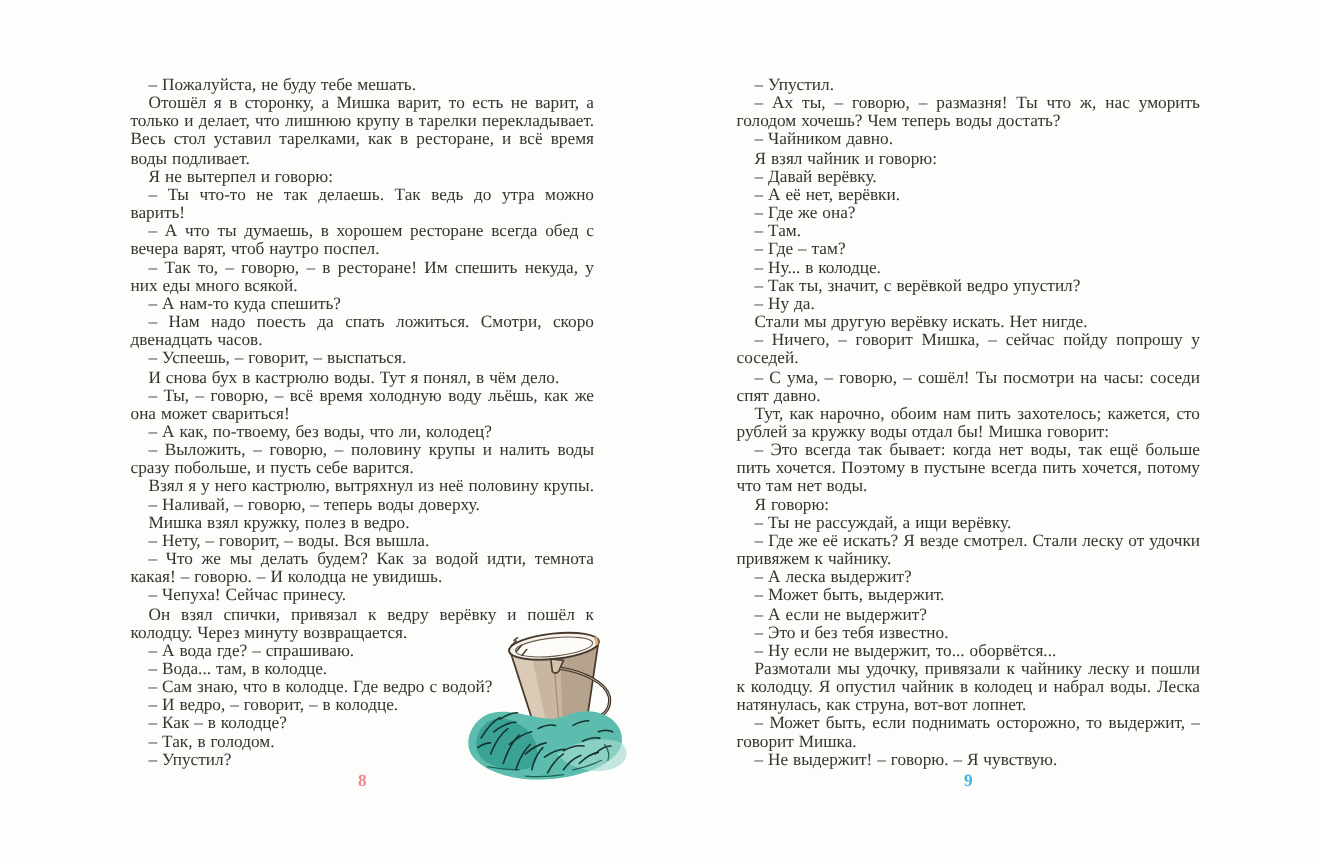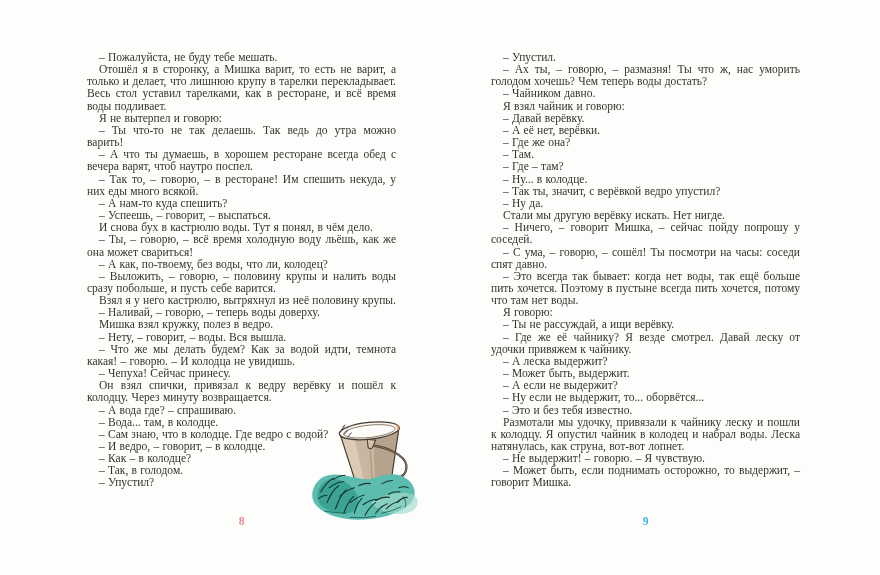--- a/index.html
+++ b/index.html
@@ -52,20 +52,21 @@
 <div class="spread">
 
   <div class="page-text page-text-left">
       <p class="para">– Пожалуйста, не буду тебе мешать.</p>
       <p class="para">Отошёл я в сторонку, а Мишка варит, то есть не варит, а только и делает, что лишнюю крупу в тарелки перекладывает. Весь стол уставил тарелками, как в ресторане, и всё время воды подливает.</p>
       <p class="para">Я не вытерпел и говорю:</p>
       <p class="para">– Ты что-то не так делаешь. Так ведь до утра можно варить!</p>
       <p class="para">– А что ты думаешь, в хорошем ресторане всегда обед с вечера варят, чтоб наутро поспел.</p>
       <p class="para">– Так то, – говорю, – в ресторане! Им спешить некуда, у них еды много всякой.</p>
       <p class="para">– А нам-то куда спешить?</p>
+      <p class="para">– Нам надо поесть да спать ложиться. Смотри, скоро двенадцать часов.</p>
       <p class="para">– Успеешь, – говорит, – выспаться.</p>
       <p class="para">И снова бух в кастрюлю воды. Тут я понял, в чём дело.</p>
       <p class="para">– Ты, – говорю, – всё время холодную воду льёшь, как же она может свариться!</p>
       <p class="para">– А как, по-твоему, без воды, что ли, колодец?</p>
       <p class="para">– Выложить, – говорю, – половину крупы и налить воды сразу побольше, и пусть себе варится.</p>
       <p class="para">Взял я у него кастрюлю, вытряхнул из неё половину крупы.</p>
       <p class="para">– Наливай, – говорю, – теперь воды доверху.</p>
       <p class="para">Мишка взял кружку, полез в ведро.</p>
       <p class="para">– Нету, – говорит, – воды. Вся вышла.</p>
       <p class="para">– Что же мы делать будем? Как за водой идти, темнота какая! – говорю. – И колодца не увидишь.</p>
@@ -89,32 +90,33 @@
       <p class="para">– А её нет, верёвки.</p>
       <p class="para">– Где же она?</p>
       <p class="para">– Там.</p>
       <p class="para">– Где – там?</p>
       <p class="para">– Ну... в колодце.</p>
       <p class="para">– Так ты, значит, с верёвкой ведро упустил?</p>
       <p class="para">– Ну да.</p>
       <p class="para">Стали мы другую верёвку искать. Нет нигде.</p>
       <p class="para">– Ничего, – говорит Мишка, – сейчас пойду попрошу у соседей.</p>
       <p class="para">– С ума, – говорю, – сошёл! Ты посмотри на часы: соседи спят давно.</p>
+      <p class="para">Тут, как нарочно, обоим нам пить захотелось; кажется, сто рублей за кружку воды отдал бы! Мишка говорит:</p>
       <p class="para">– Это всегда так бывает: когда нет воды, так ещё больше пить хочется. Поэтому в пустыне всегда пить хочется, потому что там нет воды.</p>
       <p class="para">Я говорю:</p>
       <p class="para">– Ты не рассуждай, а ищи верёвку.</p>
-      <p class="para">– Где же её чайнику? Я везде смотрел. Давай леску от удочки привяжем к чайнику.</p>
+      <p class="para">– Где же её искать? Я везде смотрел. Стали леску от удочки привяжем к чайнику.</p>
       <p class="para">– А леска выдержит?</p>
       <p class="para">– Может быть, выдержит.</p>
       <p class="para">– А если не выдержит?</p>
+      <p class="para">– Это и без тебя известно.</p>
       <p class="para">– Ну если не выдержит, то... оборвётся...</p>
-      <p class="para">– Это и без тебя известно.</p>
       <p class="para">Размотали мы удочку, привязали к чайнику леску и пошли к колодцу. Я опустил чайник в колодец и набрал воды. Леска натянулась, как струна, вот-вот лопнет.</p>
+      <p class="para">– Может быть, если поднимать осторожно, то выдержит, – говорит Мишка.</p>
       <p class="para">– Не выдержит! – говорю. – Я чувствую.</p>
-      <p class="para">– Может быть, если поднимать осторожно, то выдержит, – говорит Мишка.</p>
     </div>
 
   <div class="illustration">
     <svg viewBox="0 0 106 102" aria-hidden="true">
 
       <path d="M30,14 Q58,22 86,10 L77,71 Q63,79 49,73 Z" fill="#c9b6a1" stroke="none"></path>
       <path d="M62,18 Q70,16 86,10 L77,71 Q70,75 64,75 Z" fill="#b2a08b" opacity="0.85"></path>
       <path d="M30,14 Q38,17 44,18 L56,74 Q51,74 49,73 Z" fill="#ddcdb8" opacity="0.9"></path>
       <path d="M52,62 Q64,70 76,62 L77,71 Q63,79 49,73 Z" fill="#e8ddca"></path>
       <path d="M70,64 Q74,68 76,70" stroke="#e29b72" stroke-width="3" fill="none" opacity="0.8"></path>

